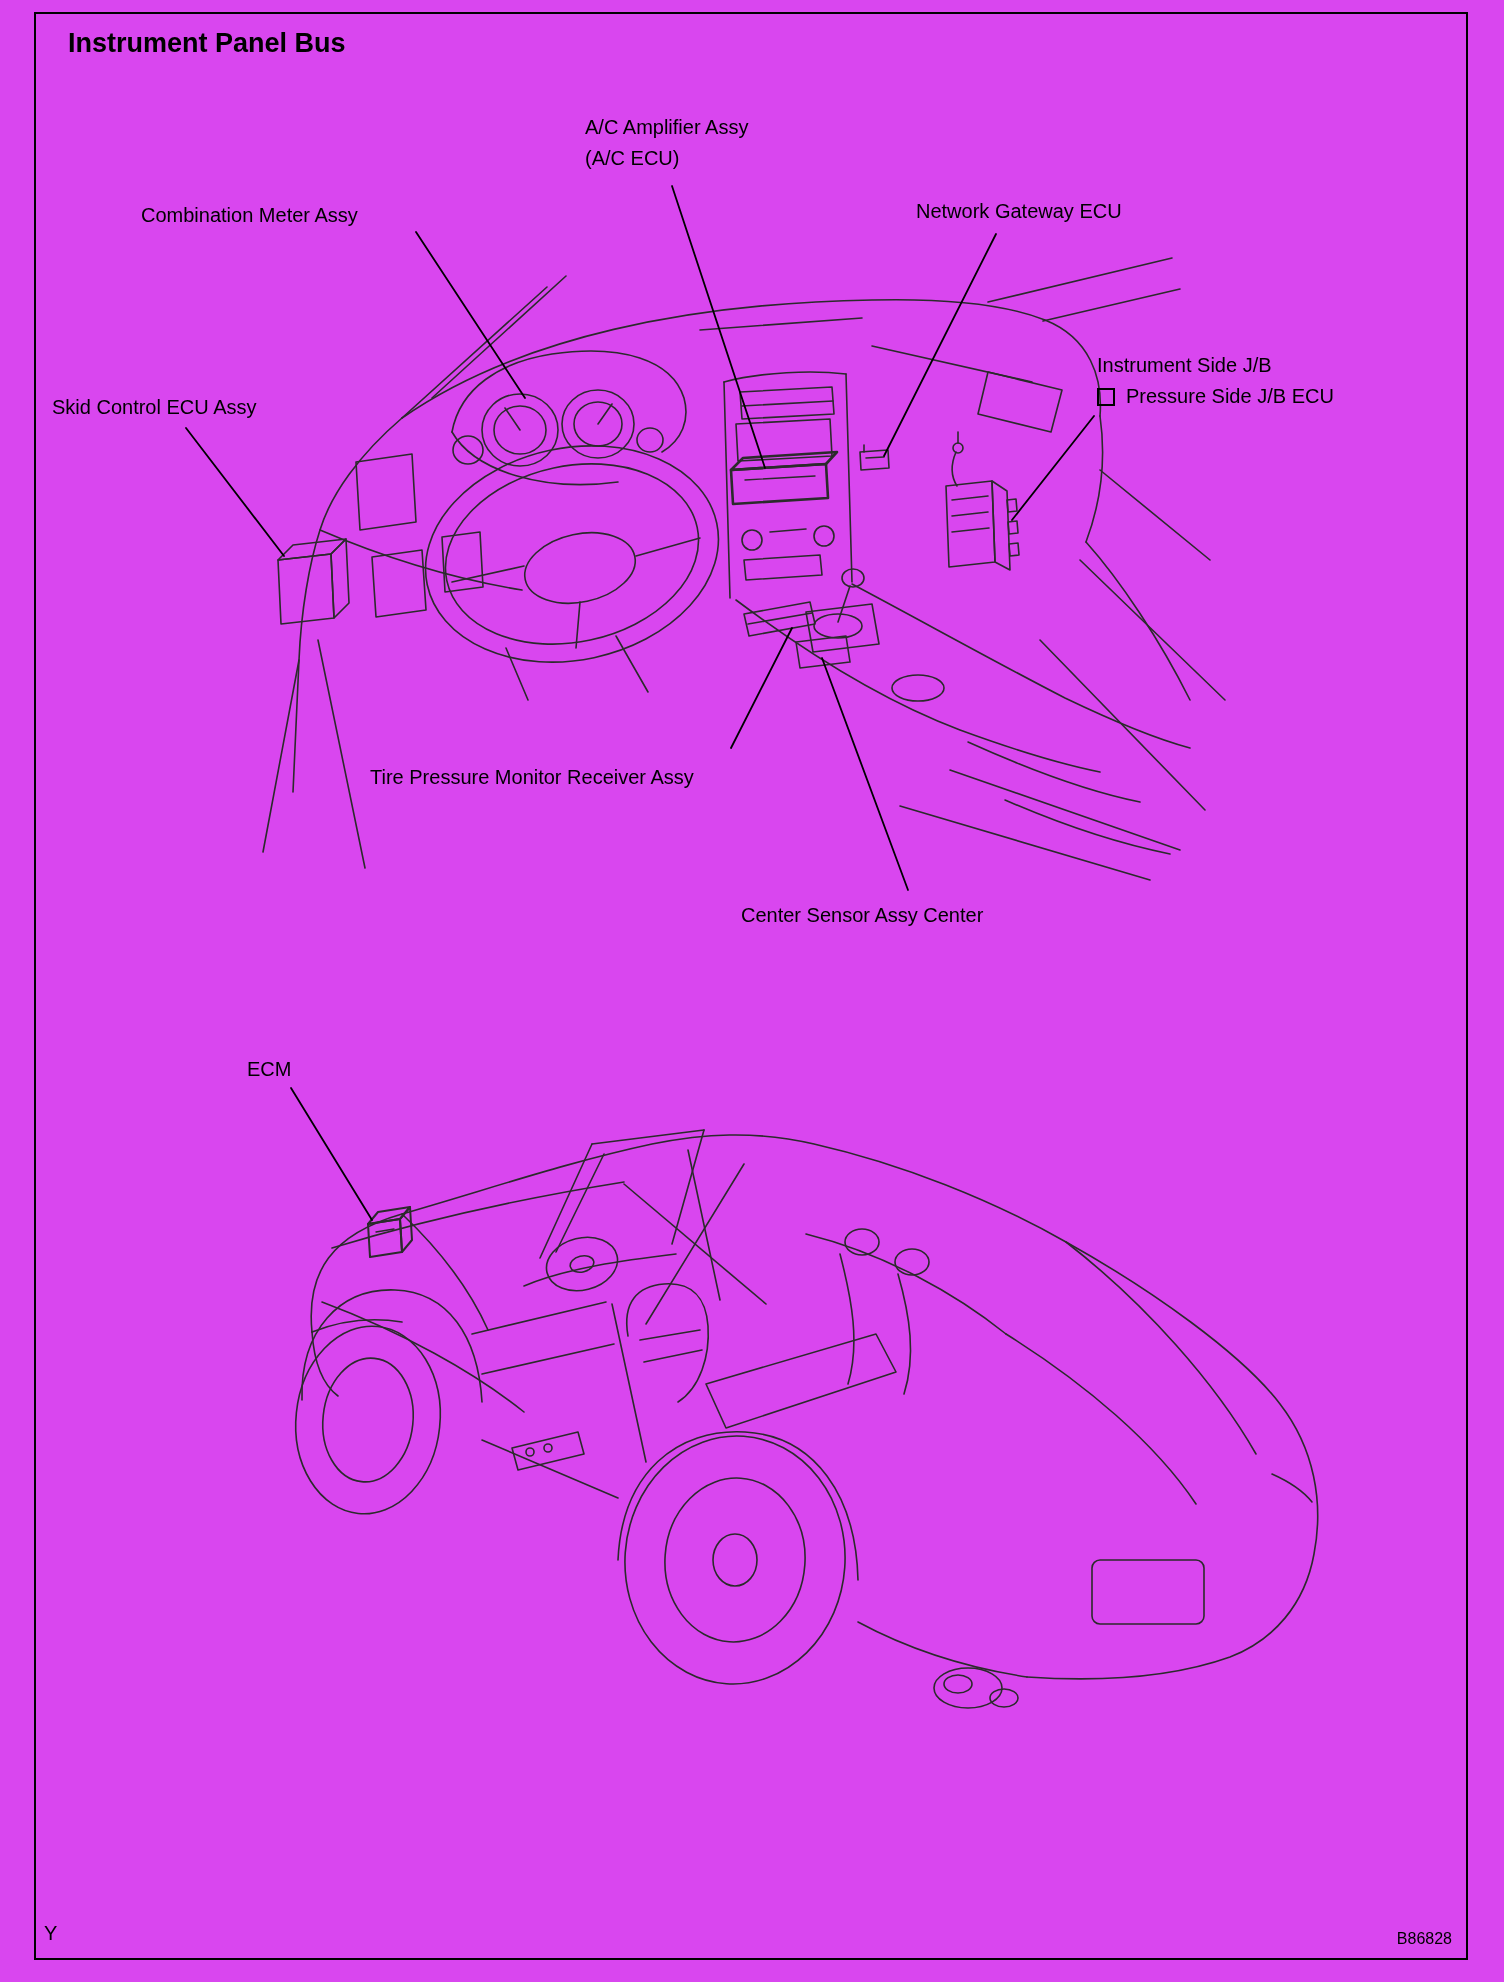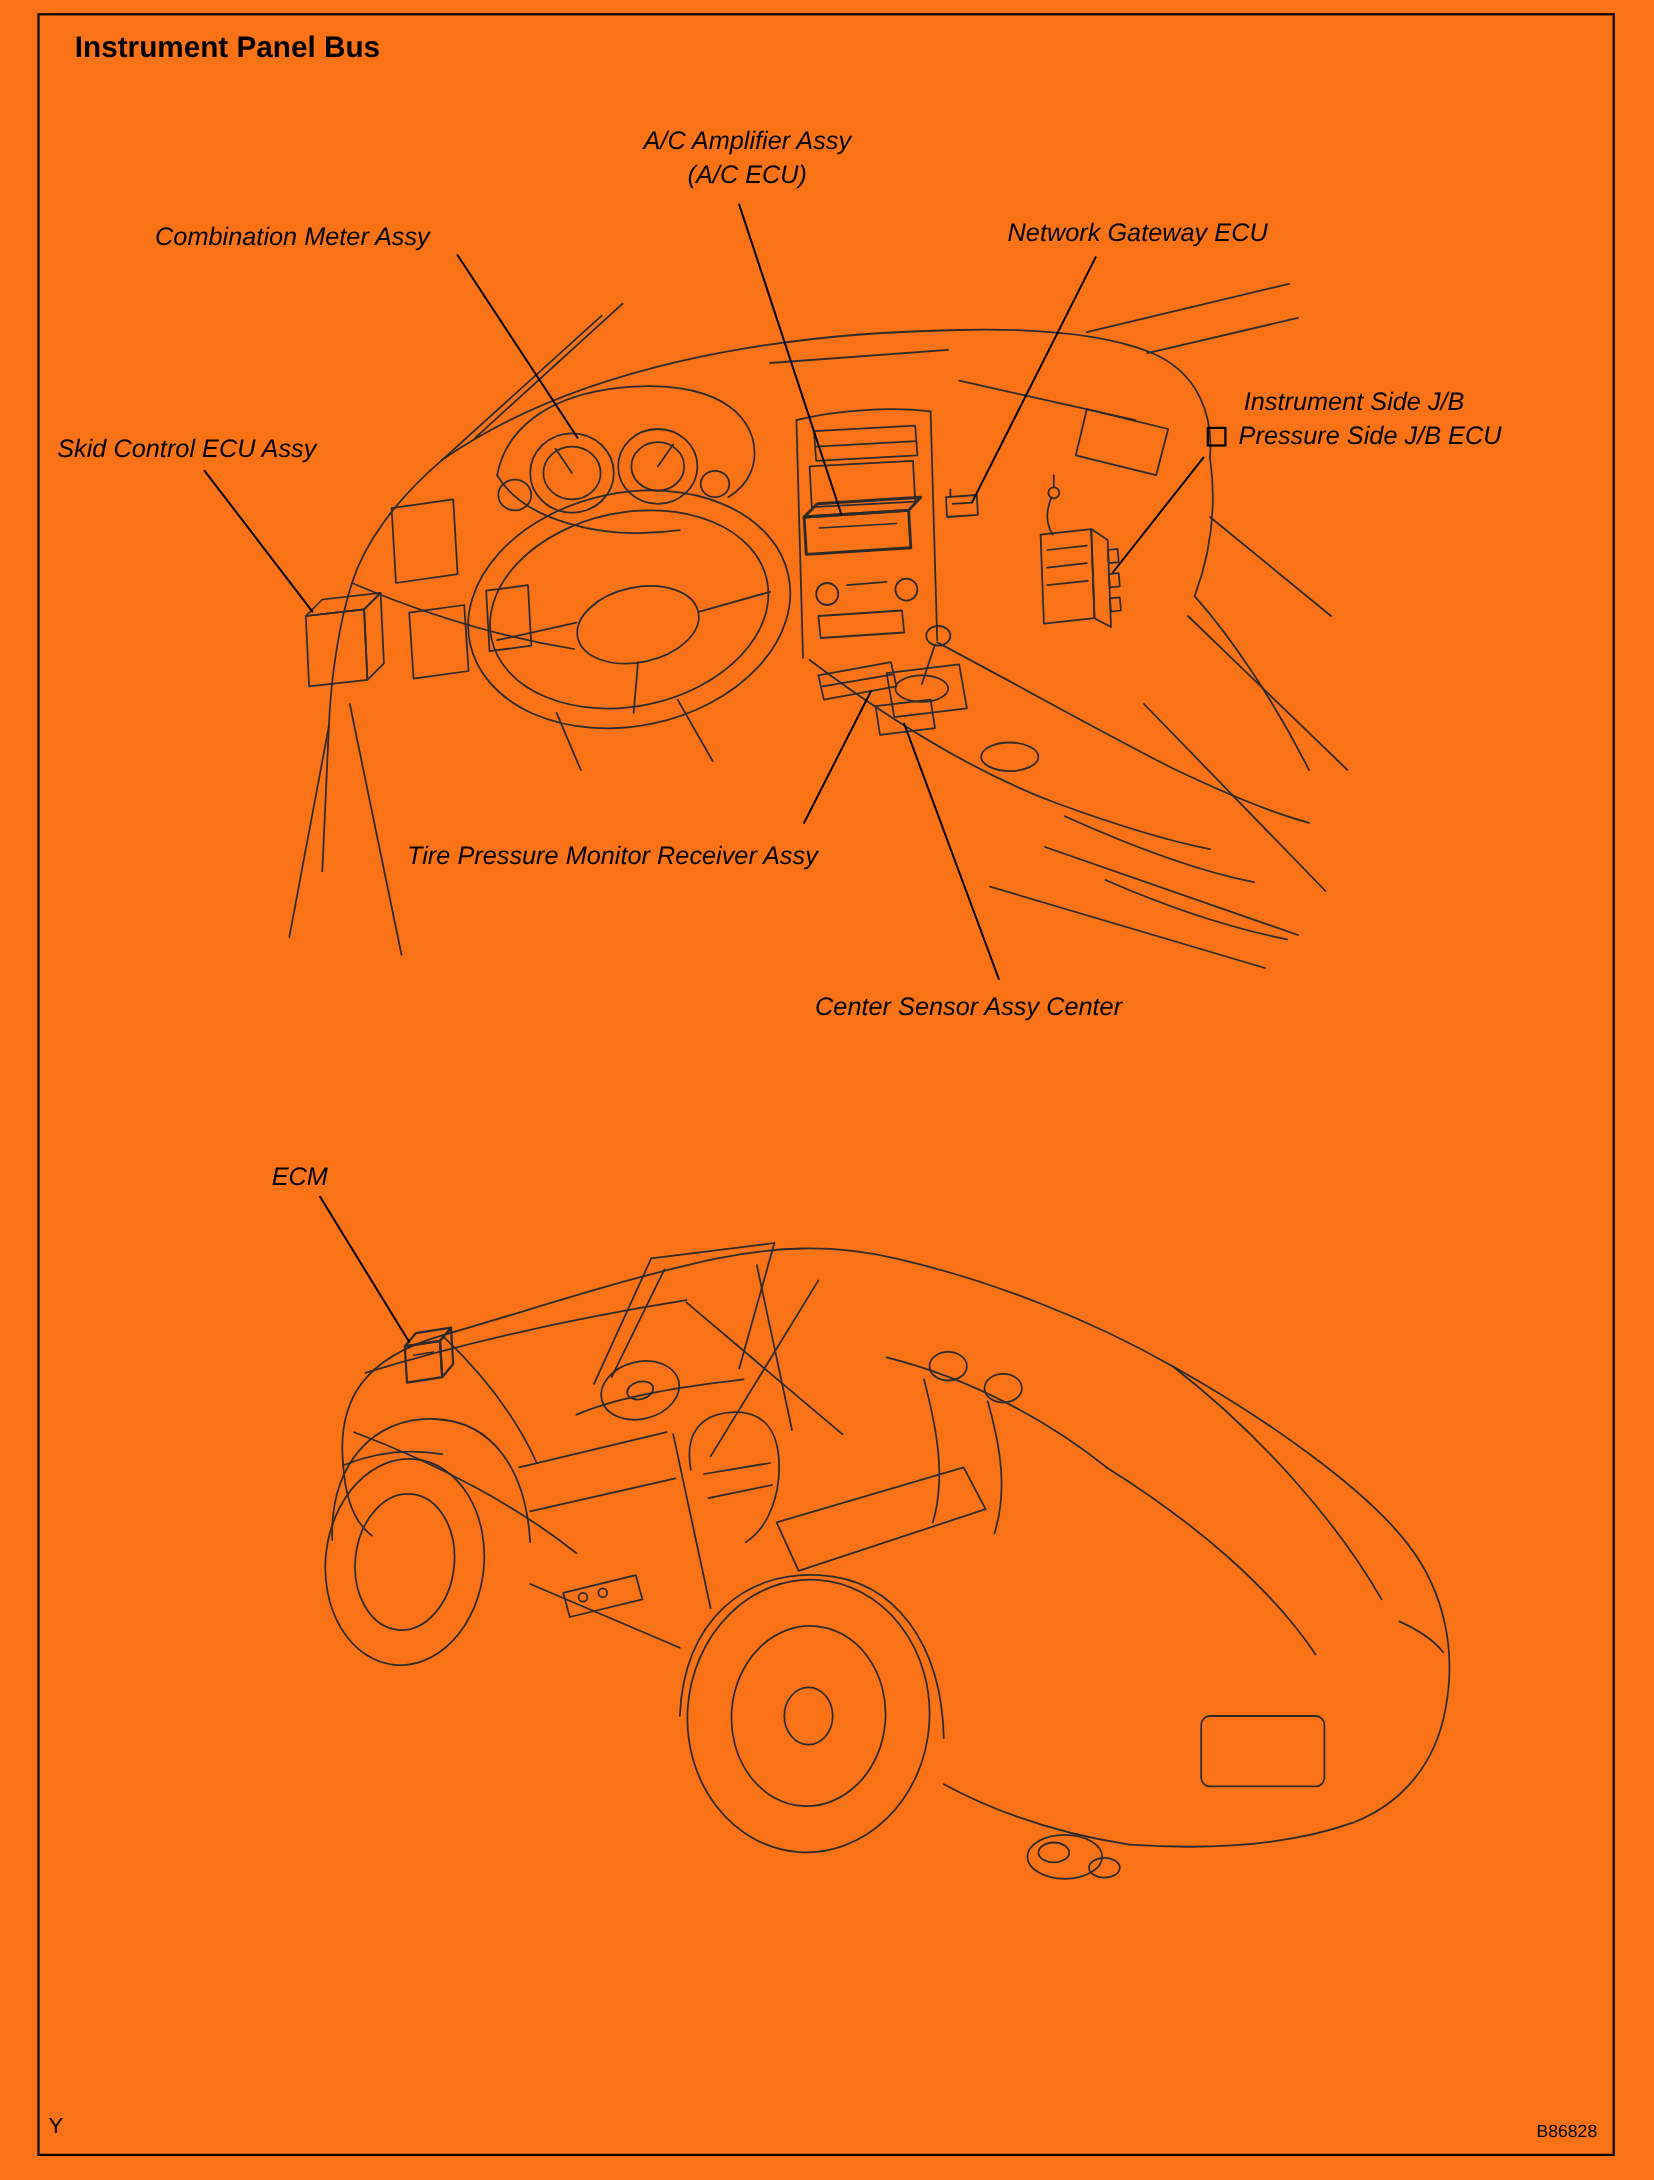--- a/index.html
+++ b/index.html
@@ -1,45 +1,43 @@
 <!DOCTYPE html>
 <html><head>
 <meta charset="utf-8">
 <style>
   html,body{margin:0;padding:0;background:#ffffff;}
   .page{
     position:relative;
     width:1504px;height:1982px;
-    background:#f97316;
+    background:#d946ef;
     font-family:"Liberation Sans", sans-serif;
     color:#000;
     overflow:hidden;
-    text-align:center;
   }
   .page-border{
     position:absolute;
     left:34px;top:12px;width:1434px;height:1948px;
     border:2px solid #000;
     box-sizing:border-box;
   }
   .page-title{
     position:absolute;
     left:68px;top:28px;
     font-size:27px;font-weight:bold;
     margin:0;
   }
   .artwork{
     position:absolute;left:0;top:0;
   }
   .label{
     position:absolute;
-    font-size:23px;
+    font-size:20px;
     line-height:31px;
     white-space:nowrap;
-    font-style:italic;
   }
   .bullet-row{display:flex;align-items:center;}
   .sq{
     display:inline-block;
     width:14px;height:14px;
     border:2px solid #000;
     margin-right:11px;
     flex:0 0 auto;
   }
   .footer-left{

